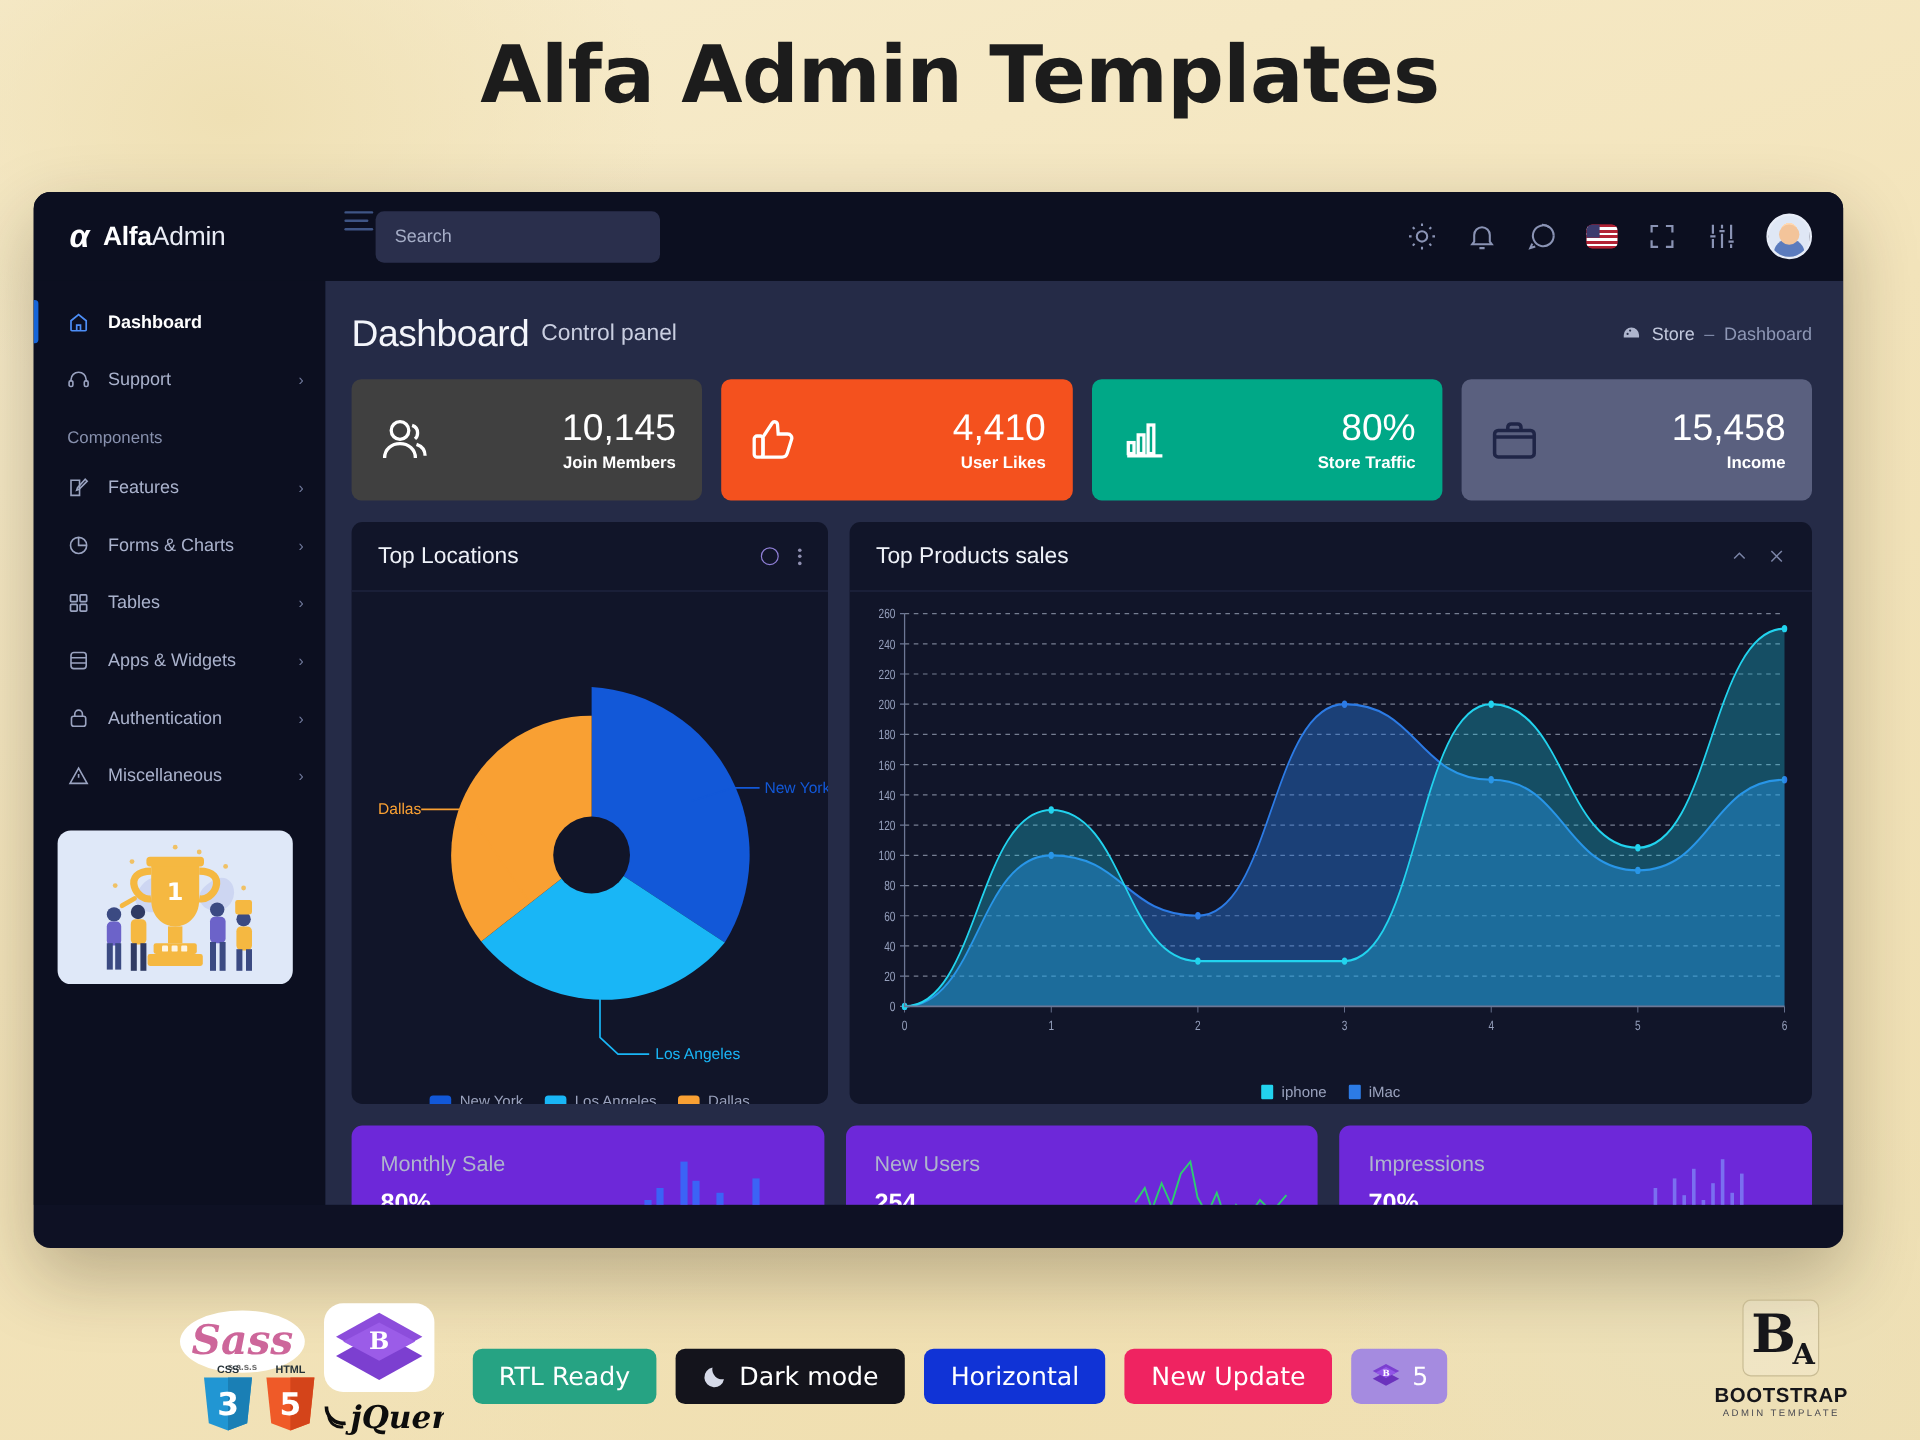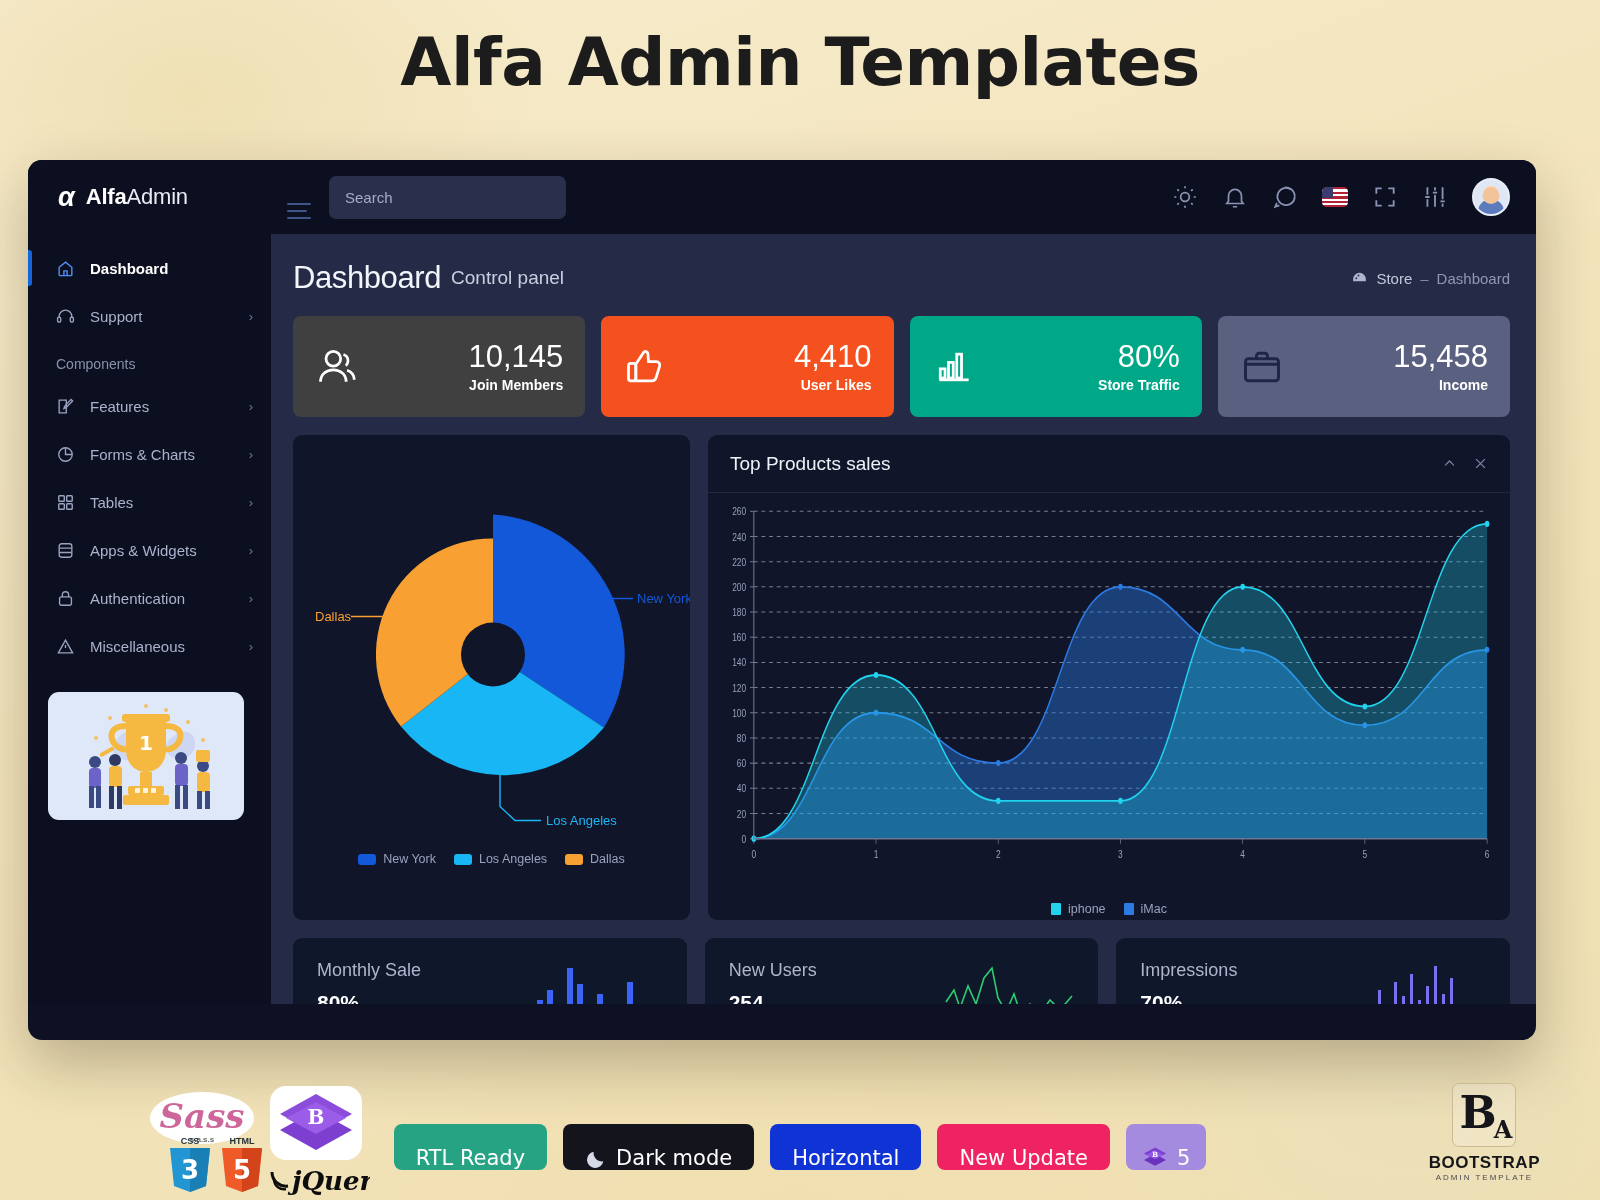--- a/index.html
+++ b/index.html
@@ -42,21 +42,21 @@
     background: #0c0f20;
     position: relative; z-index: 6;
   }
   .brand {
     width: 243px; display: flex; align-items: center; gap: 11px;
     padding-left: 30px; flex: 0 0 243px;
   }
   .brand-mark { font-size: 27px; color: #fff; font-style: italic; font-weight: 700; line-height: 1; }
   .brand-text { font-size: 22px; color: #e9ecf5; letter-spacing: -.2px; text-align: right; }
   .brand-text b { font-weight: 700; color:#fff; }
-  .topbar-left { display: flex; align-items: flex-end; gap: 18px; padding-left: 16px; }
+  .topbar-left { display: flex; align-items: flex-start; gap: 2px; padding-left: 16px; }
   .hamburger { width: 24px; display: flex; flex-direction: column; gap: 5px; cursor: pointer; }
   .hamburger i { display:block; height: 2px; background: #3f5585; border-radius: 2px; }
   .hamburger i:nth-child(2){ width: 20px; }
   .search-box {
     width: 237px; height: 43px; background: #2a2f4c; border-radius: 7px;
     display: flex; align-items: center; padding: 0 16px; gap: 8px;
   }
   .search-box input {
     flex: 1; background: transparent; border: none; outline: none;
     color: #c3c9dd; font-size: 15px; font-family: "Liberation Sans", sans-serif;
@@ -158,38 +158,38 @@
   .circle-btn { width:15px;height:15px;border:1.6px solid #8f7fd6;border-radius:50%; }
   .dots { display:flex; flex-direction:column; gap:2.5px; }
   .dots i { width:3px;height:3px;background:#8f8fb0;border-radius:50%; display:block;}
 
   .panel-locations { width: 397px; flex: 0 0 397px; height: 485px; }
   .panel-products { flex: 1; height: 485px; }
 
   
   .widgets { display:flex; gap: 18px; margin-top: 18px; }
   .widget {
-    flex: 1; height: 110px; background:#0f172a; border-radius:9px;
+    flex: 1; height: 110px; background:#6d28d9; border-radius:9px;
     padding: 22px 24px; display:flex; align-items:flex-start; justify-content:space-between;
     overflow:hidden;
   }
   .widget .wlab { font-size:18px; color:#aeb5cd; }
   .widget .wval { font-size:21px; color:#fff; font-weight:700; margin-top:10px; }
   .widget .wspark { width: 130px; height: 66px; }
 
   .legend-row { display:flex; gap: 18px; align-items:center; justify-content:center; }
   .lgd { display:flex; align-items:center; gap:7px; font-size:12.5px; color:#9aa2bd; }
   .lgd i { width:18px;height:11px;border-radius:3px; display:block;}
 
   
   .footer { position:absolute; left:0; bottom:0; width:100%; height:160px; }
   .tech-logos { position:absolute; left:140px; bottom: 0; width:230px; height:120px; }
   .badges { position:absolute; left:0; bottom: 30px; width:100%; display:flex; justify-content:center; gap: 16px; }
   .badge {
-    height: 46px; border-radius: 8px; display:flex; align-items:flex-end; gap:9px;
+    height: 46px; border-radius: 8px; display:flex; align-items:center; gap:9px;
     padding: 0 22px; font-size: 21px; color:#fff; cursor:pointer;
     font-family:"DejaVu Sans", sans-serif;
   }
   .b-rtl { background:#26a383; }
   .b-dark { background:#14141c; }
   .b-hz { background:#1033d6; }
   .b-new { background:#ef2361; }
   .b-bs { background:#a58be0; padding: 0 16px; }
   .moon { width:22px;height:22px; position:relative; }
   .bs-box { position:absolute; right: 60px; bottom: 18px; text-align:center; }
@@ -502,20 +502,33 @@
           <div>
             <div class="sval">15,458</div>
             <div class="slab">Income</div>
           </div>
         </div>
       </div>
 
       <div class="panels">
 
         <div class="panel panel-locations">
+          <div class="panel-head">
+            <span class="panel-title">Top Locations</span>
+            <div class="panel-tools">
+              <span>
+                  <span class="circle-btn"></span>
+                </span>
+              <span class="dots">
+                  <i></i>
+                  <i></i>
+                  <i></i>
+                </span>
+            </div>
+          </div>
 
           <svg viewBox="0 0 397 420" width="397" height="427">
 
             <path d="M200 216 L200 76 A140 140 0 0 1 311 289 Z" fill="#1258d8"></path>
 
             <path d="M200 216 L311 289 A131 131 0 0 1 108 288 Z" fill="#19b6f6"></path>
 
             <path d="M200 216 L108 288 A116 116 0 0 1 200 100 Z" fill="#f9a033"></path>
 
             <circle cx="200" cy="216" r="32" fill="#111529"></circle>

